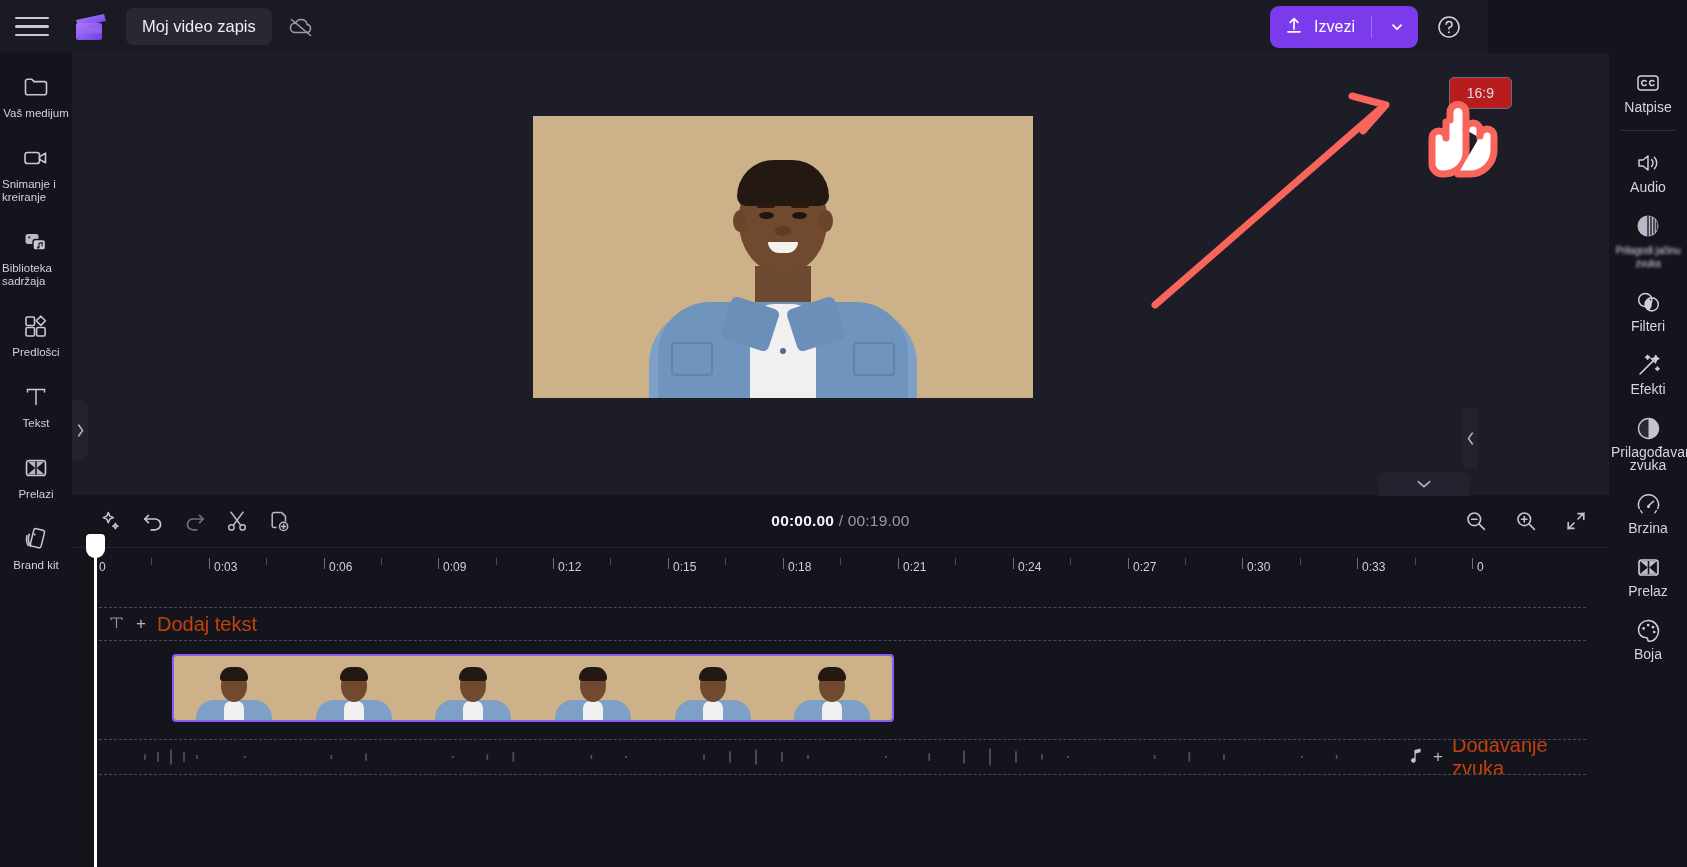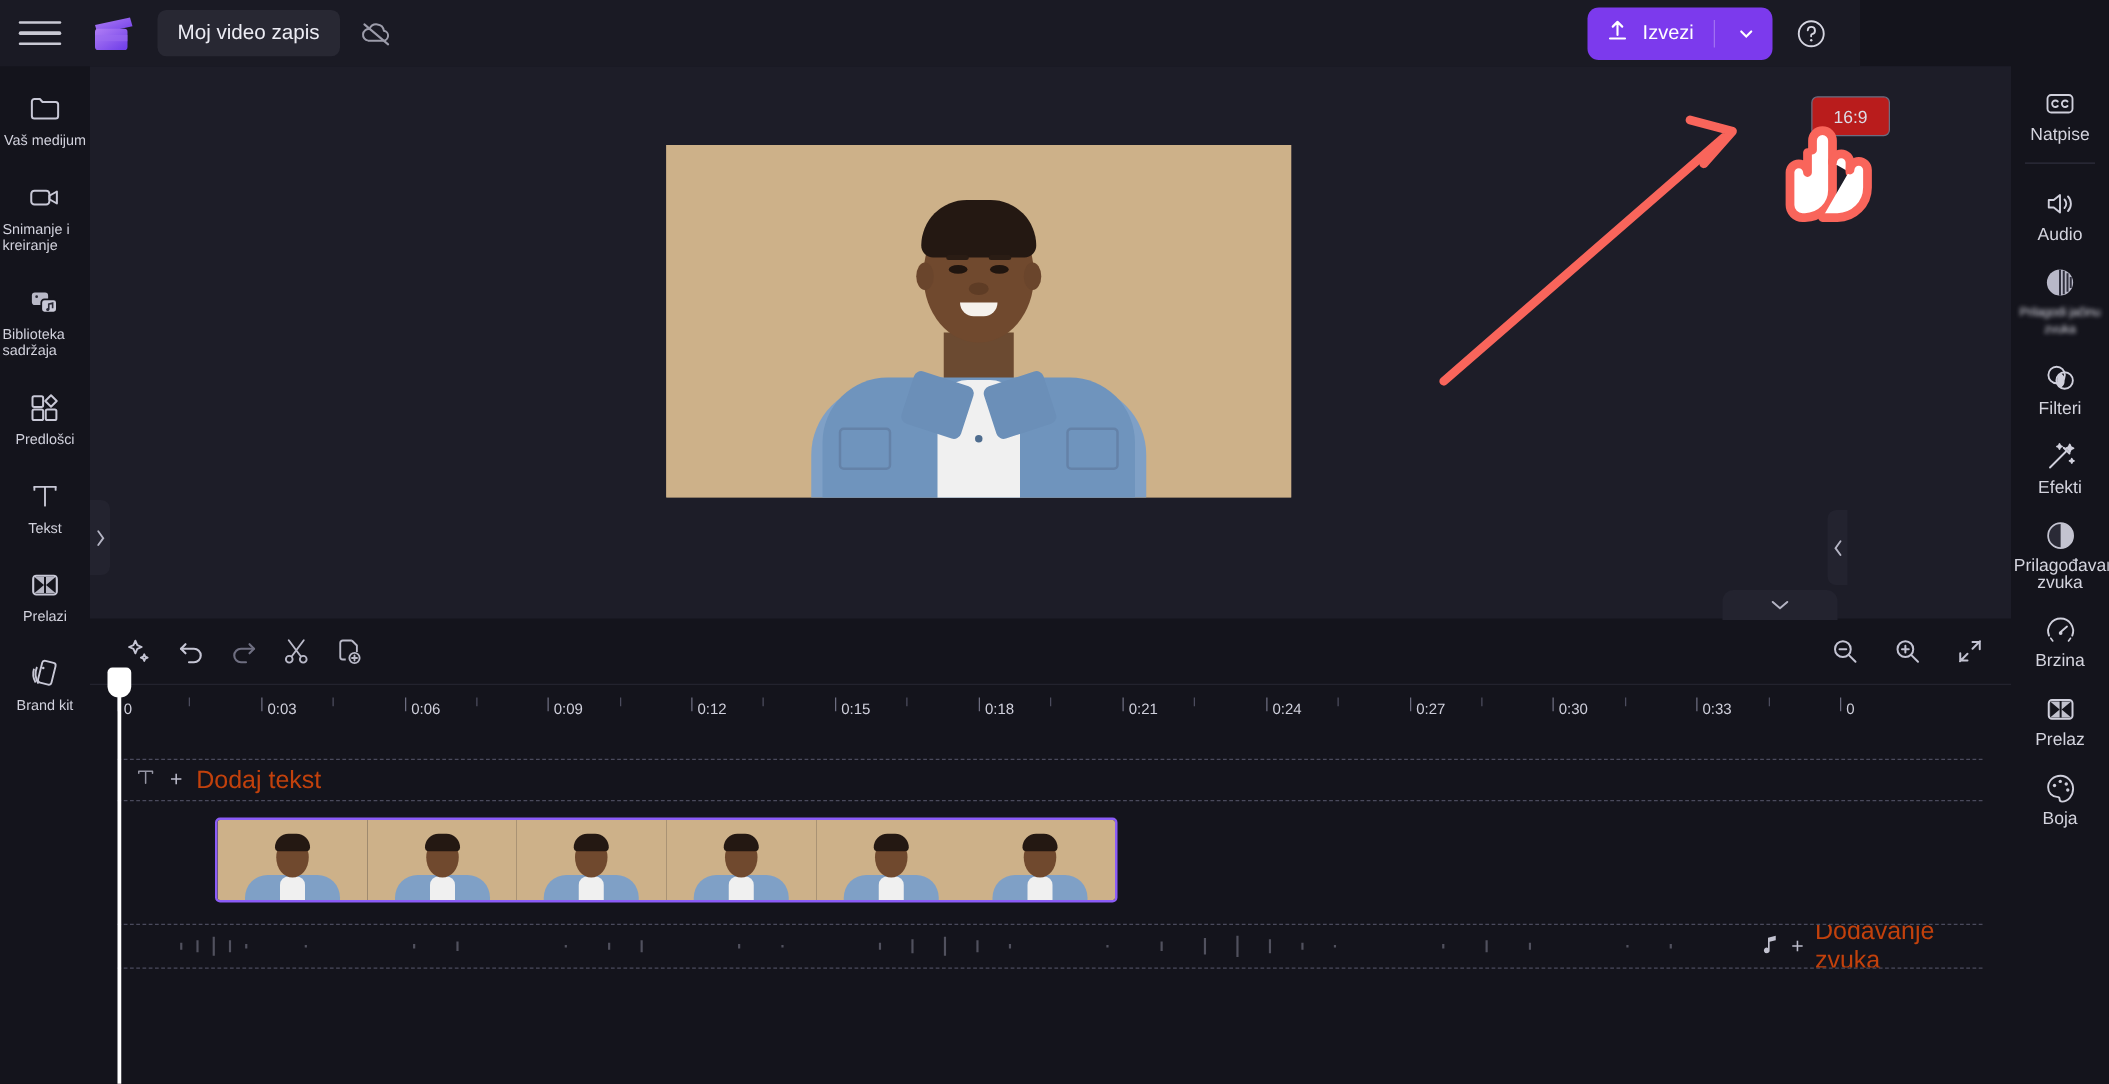--- a/index.html
+++ b/index.html
@@ -560,20 +560,25 @@
         <div class="tl-tool">
           <svg width="24" height="24" viewBox="0 0 24 24" fill="none" stroke="#b9b9c8" stroke-width="1.5" stroke-linejoin="round">
             <path d="M14.5 3.4H7.2a2 2 0 0 0-2 2v11.2a2 2 0 0 0 2 2h2.4"></path>
             <path d="M14.5 3.4l4 4v5.1"></path>
             <circle cx="16.6" cy="17.4" r="4.1"></circle>
             <path d="M16.6 15.4v4M14.6 17.4h4" stroke-linecap="round"></path>
           </svg>
         </div>
       </div>
 
+      <div class="tl-time">
+        <b>00:00.00</b>
+        <span>/</span>
+        <span>00:19.00</span>
+      </div>
 
       <div class="tl-zooms">
         <div class="tl-zoom">
           <svg width="22" height="22" viewBox="0 0 22 22" fill="none" stroke="#c3c3d2" stroke-width="1.6" stroke-linecap="round">
             <circle cx="9.3" cy="9.3" r="6.3"></circle>
               <path d="M13.9 13.9 19.4 19.4M6.6 9.3h5.4"></path>
           </svg>
         </div>
         <div class="tl-zoom">
           <svg width="22" height="22" viewBox="0 0 22 22" fill="none" stroke="#c3c3d2" stroke-width="1.6" stroke-linecap="round">

